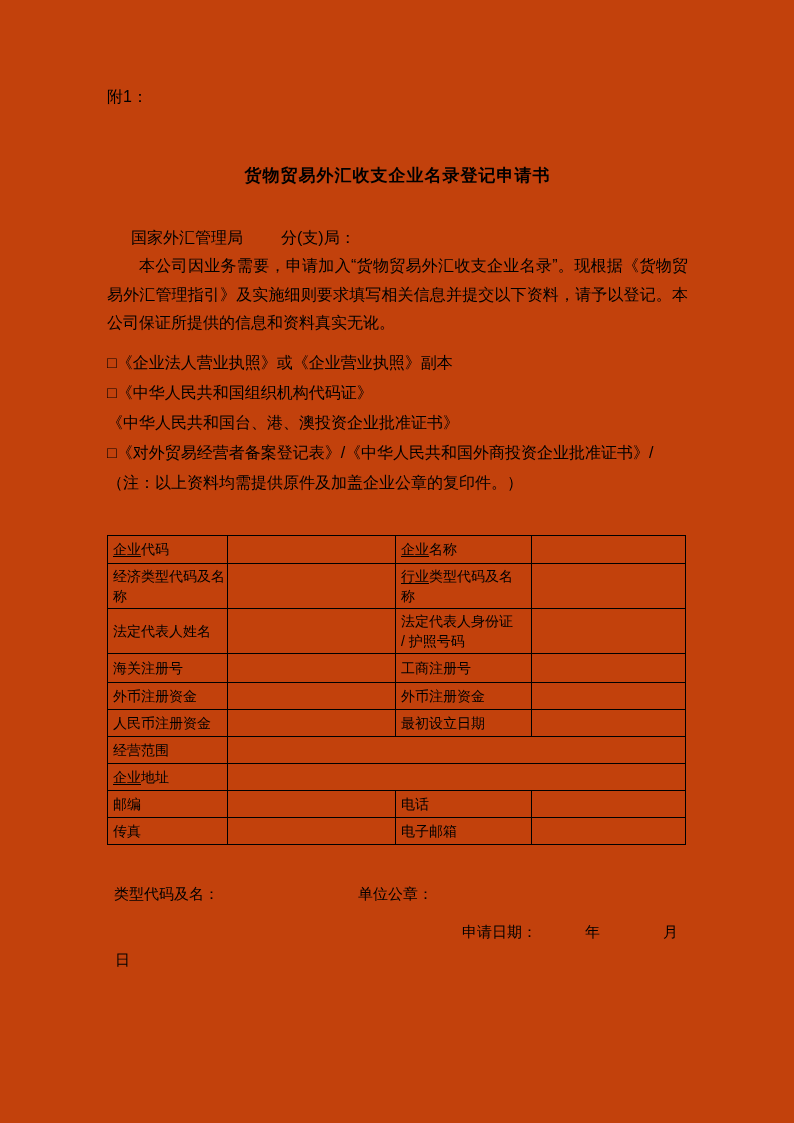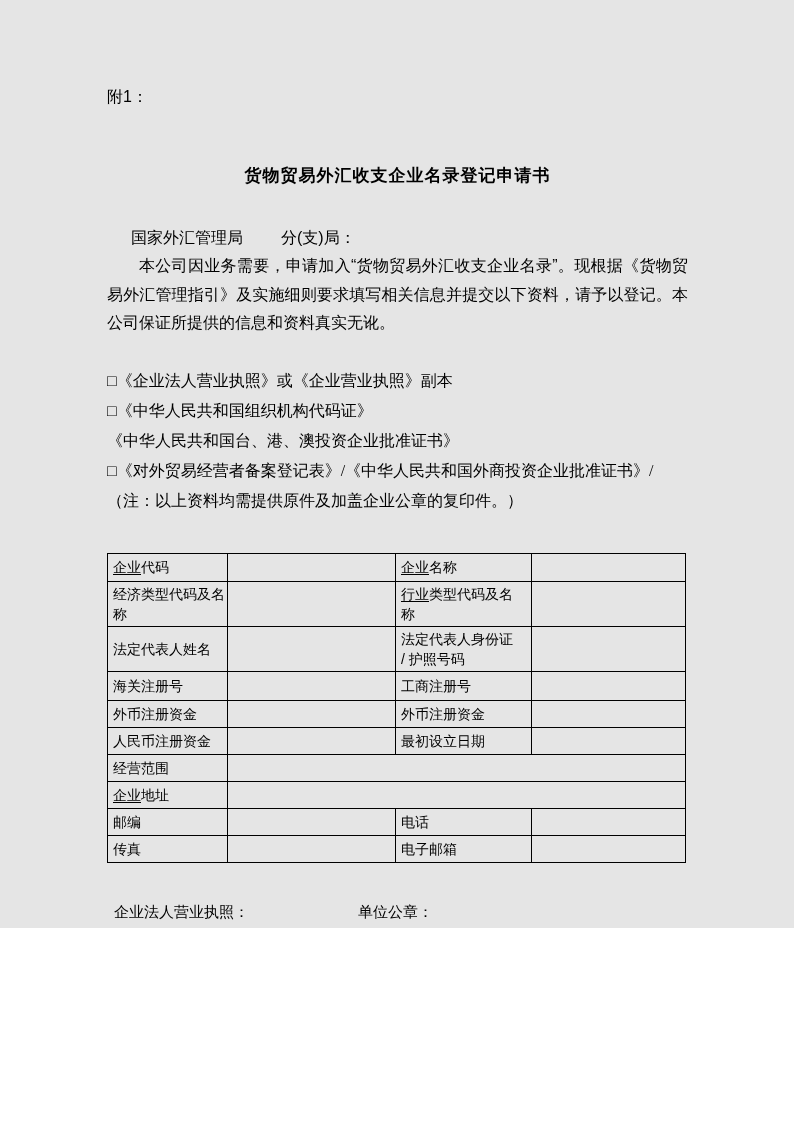--- a/index.html
+++ b/index.html
@@ -1,19 +1,19 @@
 <!DOCTYPE html>
 <html><head>
 <meta charset="utf-8">
 <style>
   html,body { margin:0; padding:0; background:#ffffff; }
   .page {
     position:relative;
-    width:794px; height:928px;
-    background:#e5e5e5;
+    width:794px; height:1123px;
+    background:#c2410c;
     color:#000;
     font-family:"Liberation Sans","DejaVu Sans",sans-serif;
     overflow:hidden;
   }
   .content { position:absolute; left:107px; top:0; width:581px; }
 
   .attach { margin-top:86px; font-size:16px; line-height:21px; }
 
   .doc-title {
     margin-top:54px;
@@ -23,21 +23,21 @@
   }
 
   .salutation { margin-top:34px; font-size:16px; line-height:28px;margin-left:24px; }
   .salutation .branch { margin-left:38px; }
 
   .para {
     font-size:16px; line-height:28.5px;
     text-align:justify; text-indent:32px;
   }
 
-  .checklist { margin-top:28px;font-family:Liberation Serif, serif; }
+  .checklist { margin-top:10px; }
   .check-line { font-size:16px; line-height:30px; white-space:nowrap; }
   .check-line .box { display:inline-block; }
 
   table.reg {
     margin-top:37px;
     border-collapse:collapse; table-layout:fixed;
     width:578px;
   }
   table.reg td {
     border:1px solid #000;
@@ -159,21 +159,21 @@
       <tr style="height:27px">
         <td><span>传真</span><span class="u"></span><span></span></td>
         <td></td>
         <td><span>电子邮箱</span><span class="u"></span><span></span></td>
         <td></td>
       </tr>
     </tbody>
       </table>
 
     <div class="sig-row">
-      <span class="s1">企业法人营业执照：</span>
+      <span class="s1">类型代码及名：</span>
       <span class="s2">单位公章：</span>
     </div>
 
     <div class="date-row">
       <span class="d1">申请日期：</span>
       <span class="d2">年</span>
       <span class="d3">月</span>
     </div>
     <div class="day-row">
       <span class="d4">日</span>

